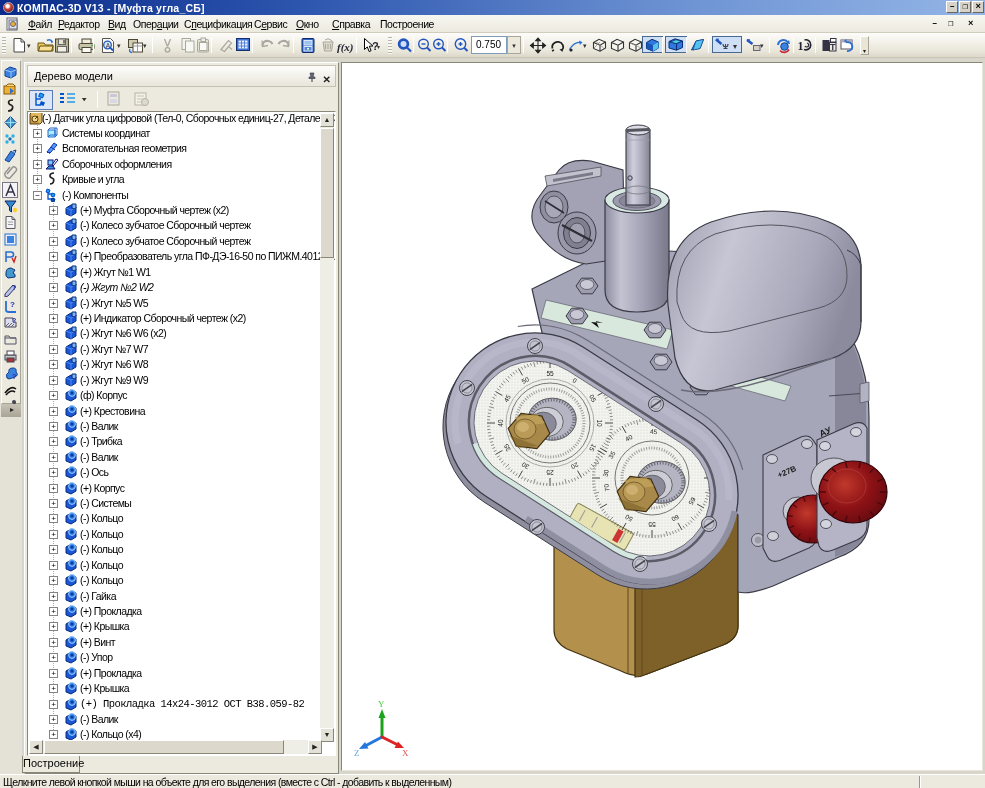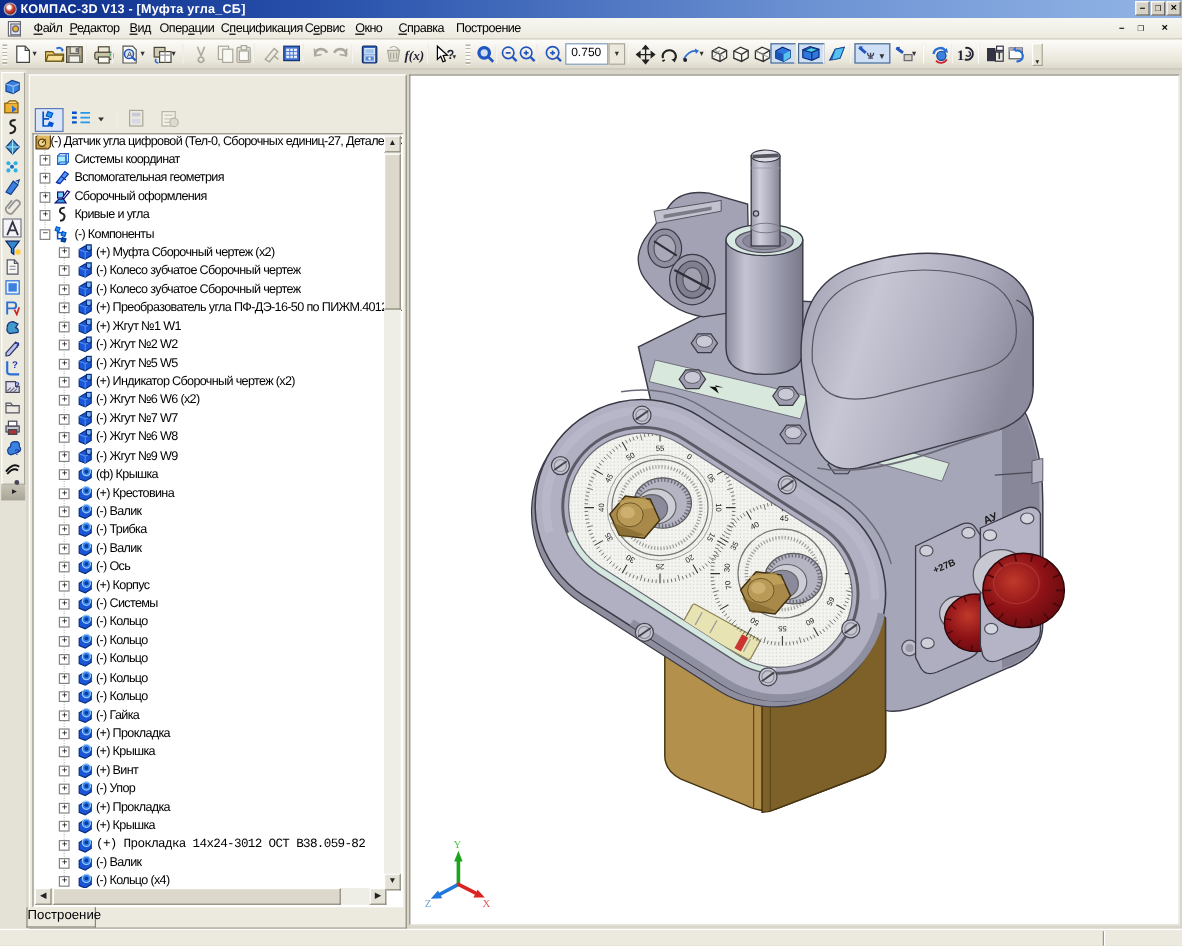--- a/index.html
+++ b/index.html
@@ -407,20 +407,24 @@
           <path d="M2 11 q 6 -8 11 -4 M3 13 q 5 -6 9 -3" fill="none" stroke="#111" stroke-width="1.6"></path>
         </svg></div>
       <div class="lbi" style="top:341px;"><svg width="15" height="15" viewBox="0 0 15 15">
           <path d="M4 13 q -1 -5 4 -6 q 4 -1 4 -4" fill="none" stroke="#445" stroke-width="1.6"></path>
           <circle cx="11" cy="3" r="2" fill="#445"></circle>
           <text x="8" y="13" font-size="7" fill="#23a" font-weight="bold">?</text>
         </svg></div>
       <div id="lgrip"></div>
     </div>
  <div id="tpanel">
+   <div id="thead">Дерево модели<span class="pin"><svg width="10" height="11" viewBox="0 0 10 11">
+            <path d="M3 1 h4 l-1 4 h2 l0 1.5 h-6 l0 -1.5 h2 z" fill="#667" stroke="#334" stroke-width="0.6"></path>
+            <line x1="5" y1="6.5" x2="5" y2="10" stroke="#334"></line>
+          </svg></span><span class="cls">✕</span></div>
    <div id="ttools">
      <div class="ttb pr" style="left:2px;"><svg width="22" height="18" viewBox="0 0 22 18">
             <path d="M6 2 v12 h5 M6 8 h5" stroke="#05c" fill="none" stroke-width="1.4"></path>
             <path d="M10 2 l4 1.5 -1.5 3.5 -4 -1.5 z" fill="#29e" stroke="#05c"></path>
             <path d="M11 10 l4 1.5 -1.5 3.5 -4 -1.5 z" fill="#05c"></path>
           </svg></div>
      <div class="ttb" style="left:30px; width:34px;"><svg width="32" height="18" viewBox="0 0 32 18">
             <path d="M3 4 h4 M3 8 h4 M3 12 h4" stroke="#05c" stroke-width="2"></path>
             <path d="M10 4 h8 M10 8 h8 M10 12 h8" stroke="#29e" stroke-width="1.4"></path>
             <path d="M24 8 l6 0 -3 4 z" fill="#333" transform="scale(0.8) translate(7 2)"></path>
@@ -467,21 +471,21 @@
               </svg></span>
             <span class="ttext" style="left:33px;">Вспомогательная геометрия</span>
           </div>
 <div class="trow" style="top:43.8px;">
             <span class="ebox" style="left:4px;">+</span>
             <span class="ticon" style="left:16px;"><svg width="14" height="14" viewBox="0 0 14 14">
                 <path d="M1 12 l3-3 h4 l2 3 z" fill="#39d" stroke="#117"></path>
                 <rect x="3" y="3" width="5" height="5" fill="#7cf" stroke="#117"></rect>
                 <path d="M8 9 L13 3 l-2 -1 -4 6 z" fill="#fff" stroke="#117"></path>
               </svg></span>
-            <span class="ttext" style="left:33px;">Сборочный оформления</span>
+            <span class="ttext" style="left:33px;">Сборочных оформления</span>
           </div>
 <div class="trow" style="top:59.2px;">
             <span class="ebox" style="left:4px;">+</span>
             <span class="ticon" style="left:16px;"><svg width="14" height="14" viewBox="0 0 14 14">
                 <path d="M9 1 C4 1 4 5 7 6 C10 7 9 12 5 12" fill="none" stroke="#222" stroke-width="1.6"></path>
               </svg></span>
             <span class="ttext" style="left:33px;">Кривые и угла</span>
           </div>
 <div class="trow" style="top:74.6px;">
             <span class="ebox" style="left:4px;">−</span>
@@ -538,21 +542,21 @@
               </svg></span>
             <span class="ttext" style="left:51px;">(+) Жгут №1 W1</span>
           </div>
 <div class="trow" style="top:167.1px;">
             <span class="ebox" style="left:20px;">+</span>
             <span class="ticon" style="left:35px;"><svg width="14" height="14" viewBox="0 0 14 14">
                 <path d="M2 5 l5-3 5 2 v6 l-5 3 -5-2 z" fill="#1a56d6" stroke="#072c7a"></path>
                 <path d="M2 5 l5 2 5-2 M7 7 v6" stroke="#4f8cf0" fill="none"></path>
                 <path d="M8 1 h4 v4 l-2 1 -2-1 z" fill="#7db4f5" stroke="#072c7a"></path>
               </svg></span>
-            <span class="ttext" style="left:51px;">(-) Жгут №2 W2</span>
+            <span class="ttext" style="left:51px;font-style:italic;">(-) Жгут №2 W2</span>
           </div>
 <div class="trow" style="top:182.5px;">
             <span class="ebox" style="left:20px;">+</span>
             <span class="ticon" style="left:35px;"><svg width="14" height="14" viewBox="0 0 14 14">
                 <path d="M2 5 l5-3 5 2 v6 l-5 3 -5-2 z" fill="#1a56d6" stroke="#072c7a"></path>
                 <path d="M2 5 l5 2 5-2 M7 7 v6" stroke="#4f8cf0" fill="none"></path>
                 <path d="M8 1 h4 v4 l-2 1 -2-1 z" fill="#7db4f5" stroke="#072c7a"></path>
               </svg></span>
             <span class="ttext" style="left:51px;">(-) Жгут №5 W5</span>
           </div>
@@ -601,21 +605,21 @@
               </svg></span>
             <span class="ttext" style="left:51px;">(-) Жгут №9 W9</span>
           </div>
 <div class="trow" style="top:275.1px;">
             <span class="ebox" style="left:20px;">+</span>
             <span class="ticon" style="left:35px;"><svg width="14" height="14" viewBox="0 0 14 14">
                 <path d="M2 5 l5-3 5 2 v6 l-5 3 -5-2 z" fill="#1a56d6" stroke="#072c7a"></path>
                 <circle cx="8" cy="5" r="3.4" fill="#2f7de8" stroke="#9cf"></circle>
                 <circle cx="8" cy="5" r="1.6" fill="#0a3c9e"></circle>
               </svg></span>
-            <span class="ttext" style="left:51px;">(ф) Крышка</span>
+            <span class="ttext" style="left:51px;">(ф) Корпус</span>
           </div>
 <div class="trow" style="top:290.5px;">
             <span class="ebox" style="left:20px;">+</span>
             <span class="ticon" style="left:35px;"><svg width="14" height="14" viewBox="0 0 14 14">
                 <path d="M2 5 l5-3 5 2 v6 l-5 3 -5-2 z" fill="#1a56d6" stroke="#072c7a"></path>
                 <circle cx="8" cy="5" r="3.4" fill="#2f7de8" stroke="#9cf"></circle>
                 <circle cx="8" cy="5" r="1.6" fill="#0a3c9e"></circle>
               </svg></span>
             <span class="ttext" style="left:51px;">(+) Крестовина</span>
           </div>
@@ -1281,15 +1285,16 @@
           <path d="M 358 749 l 9.5 -0.5 l -3.5 -6.5 z" fill="#2277dd"></path>
           <line x1="381" y1="737" x2="395" y2="744" stroke="#dd2222" stroke-width="3"></line>
           <path d="M 403 748 l -9.5 0 l 3.5 -6.5 z" fill="#dd2222"></path>
           <text x="377" y="707" font-size="9" fill="#44cc44" font-family="Liberation Serif">Y</text>
           <text x="353" y="756" font-size="9" fill="#66aadd" font-family="Liberation Serif">Z</text>
           <text x="401" y="756" font-size="9" fill="#dd5555" font-family="Liberation Serif">X</text>
         </g>
       </svg>
     </div>
  <div id="sbar">
+   <span class="msg">Щелкните левой кнопкой мыши на объекте для его выделения (вместе с Ctrl - добавить к выделенным)</span>
    <div class="div"></div>
  </div>
 </div>
 
 </body></html>

